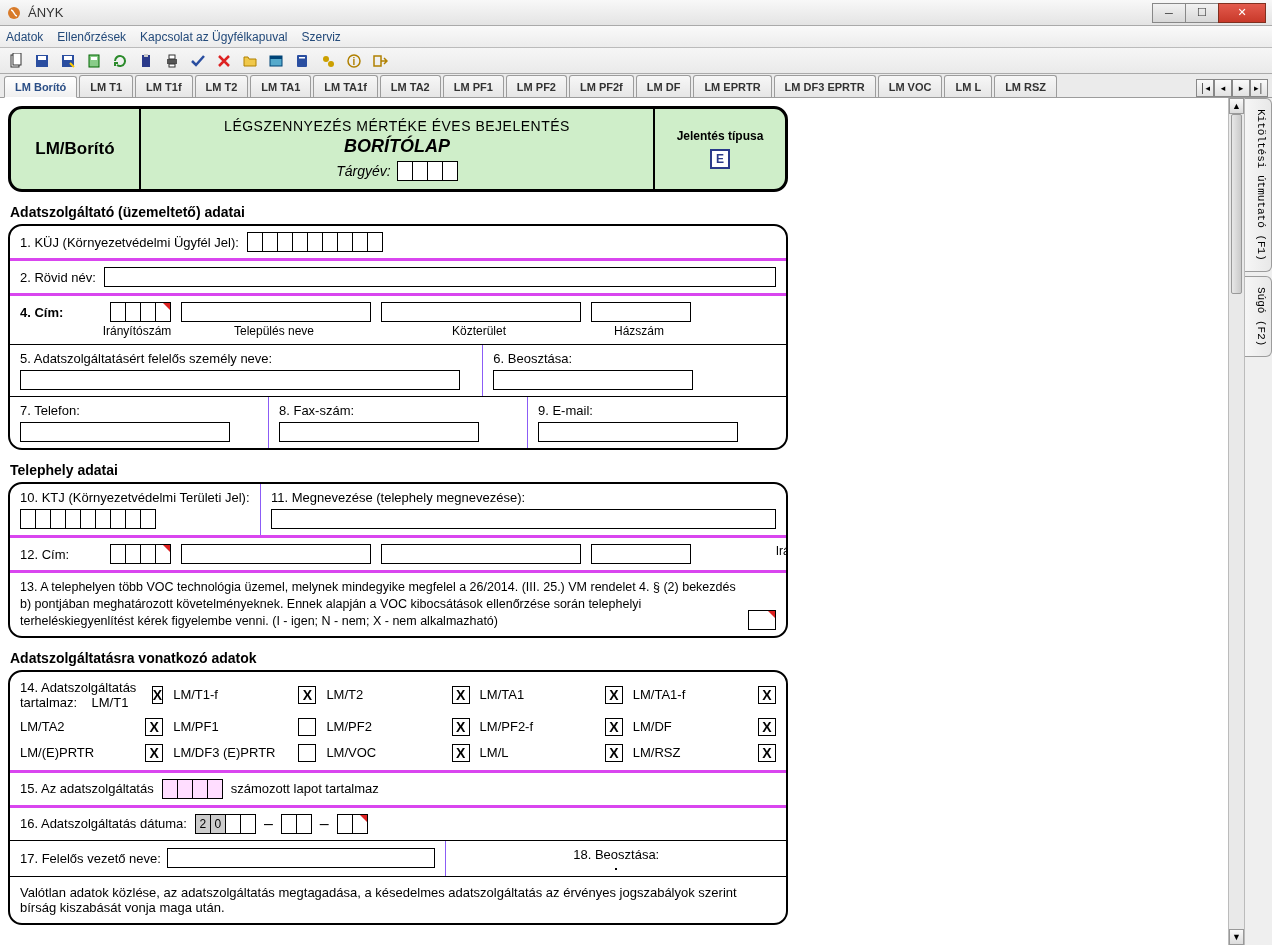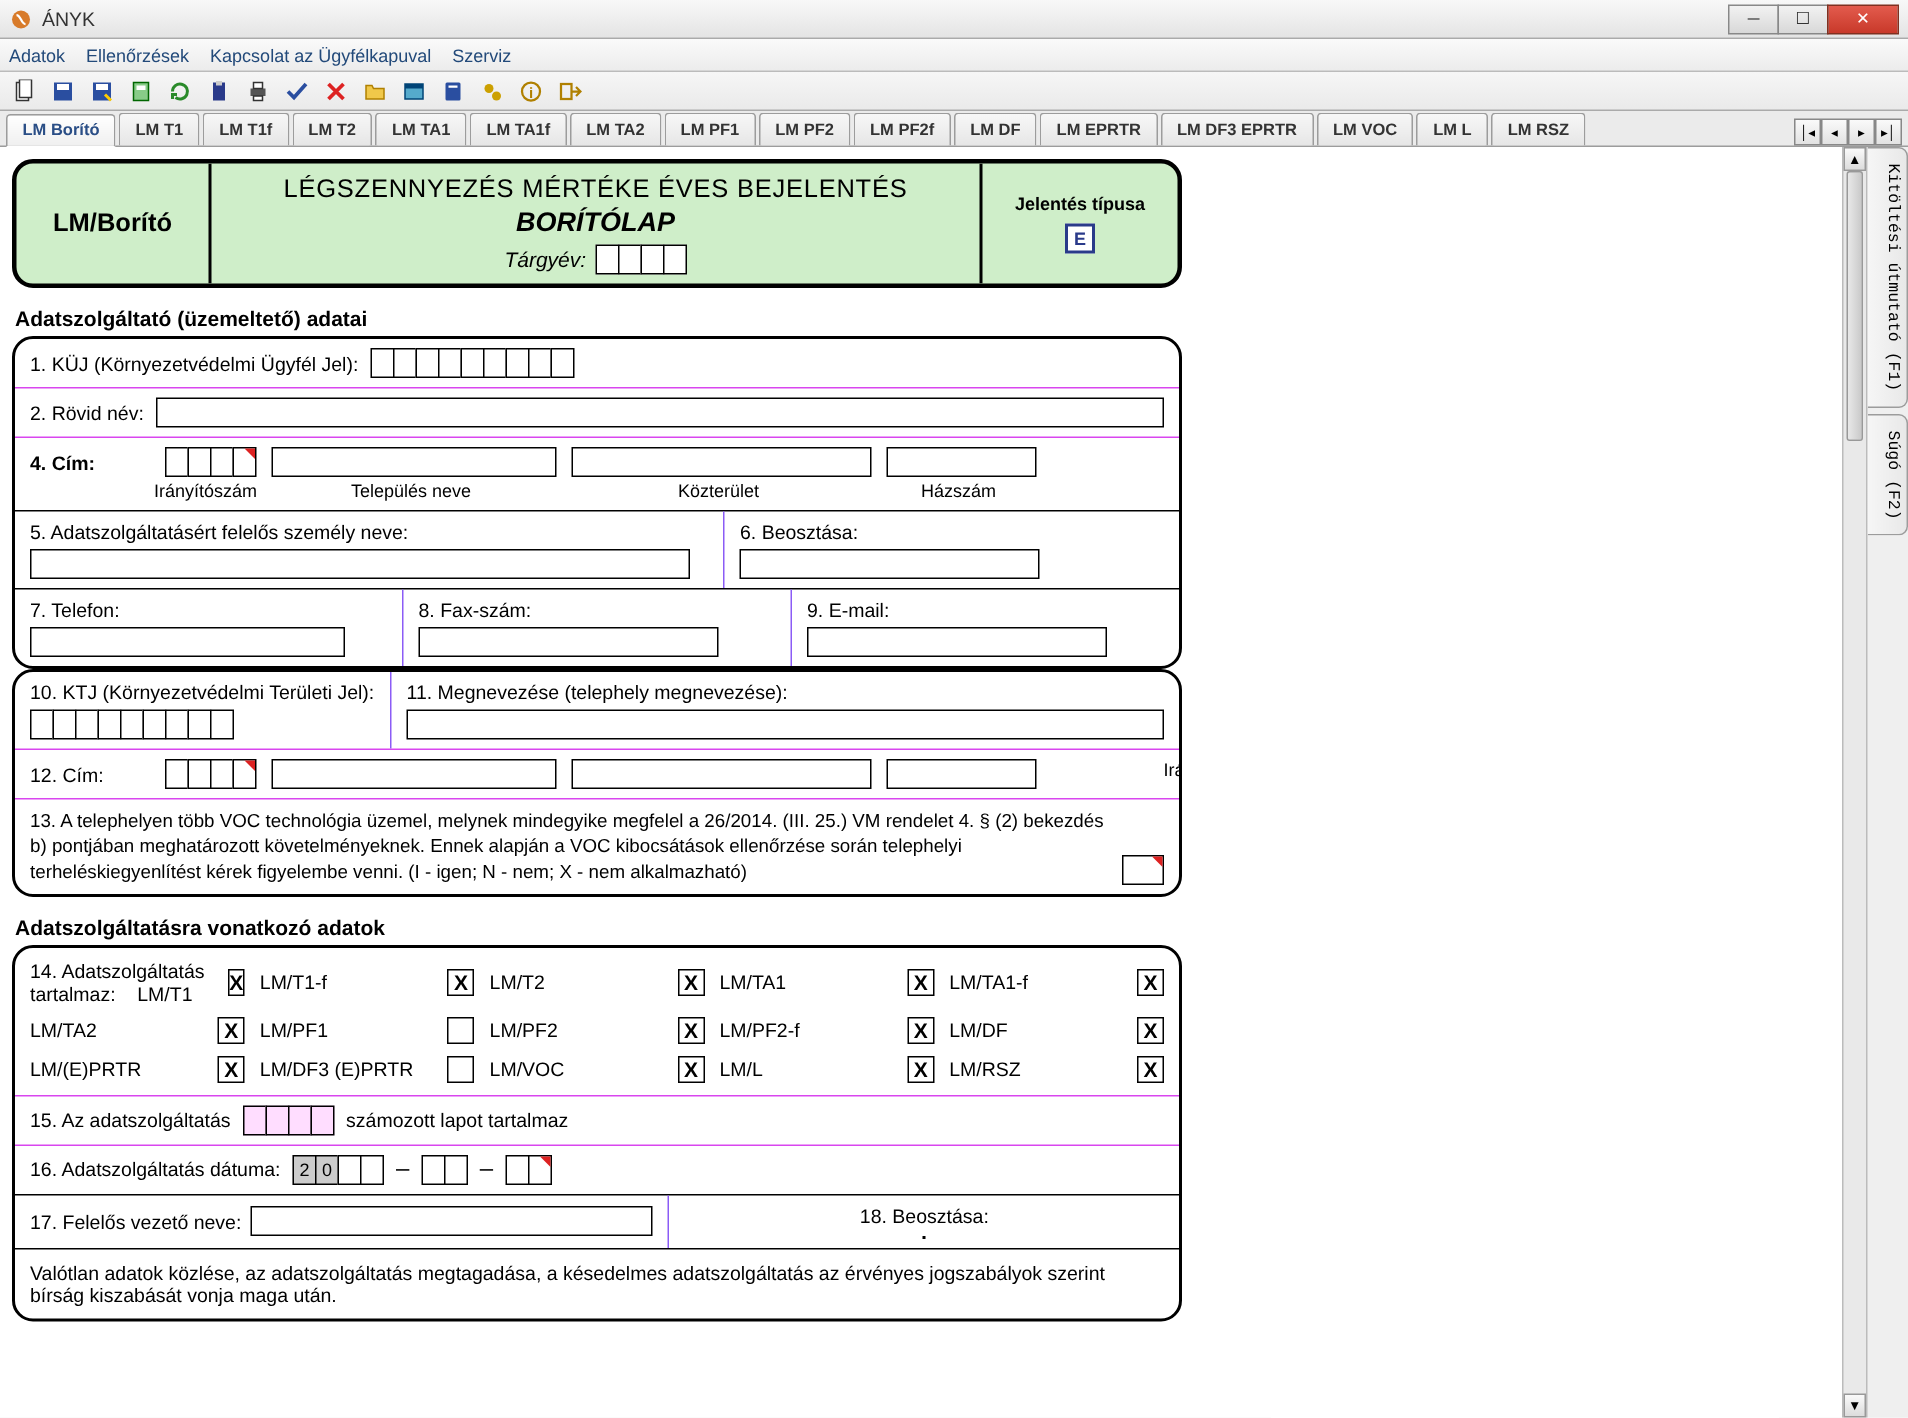--- a/index.html
+++ b/index.html
@@ -43,32 +43,32 @@
 .sidetab { flex: 0 0 auto; writing-mode: vertical-rl; padding: 10px 4px; font-family: "Courier New", monospace; font-size: 11px; border: 1px solid #9c9c9c; border-left: none; background: linear-gradient(90deg,#f6f6f6,#e8e8e8); border-radius: 0 6px 6px 0; margin-bottom: 4px; text-align: center; }
 
 
 .page { width: 780px; margin: 8px 0 40px 8px; background: #fff; }
 
 
 .hdrbox { border: 3px solid #000; border-radius: 14px; background: #cfeec9; display: flex; height: 86px; overflow: hidden; }
 .hdrbox > div { border-right: 2px solid #000; display: flex; flex-direction: column; align-items: center; justify-content: center; }
 .hdrbox .left { width: 130px; font-weight: bold; font-size: 17px; }
 .hdrbox .mid { flex: 1; }
-.hdrbox .mid .line1 { font-size: 17px; letter-spacing: 0.5px; margin-bottom: 2px; }
+.hdrbox .mid .line1 { font-size: 14px; letter-spacing: 0.5px; margin-bottom: 2px; }
 .hdrbox .mid .line2 { font-size: 18px; font-weight: bold; font-style: italic; }
 .hdrbox .mid .line3 { font-size: 14px; font-style: italic; display: flex; align-items: center; gap: 6px; margin-top: 4px; }
 .hdrbox .right { width: 130px; border-right: none; font-weight: bold; font-size: 12px; }
 .hdrbox .right .ebox { width: 20px; height: 20px; border: 2px solid #2a3a8a; background: #fff; color: #2a3a8a; display: flex; align-items: center; justify-content: center; font-weight: bold; margin-top: 6px; }
 
 
 .sect-title { font-weight: bold; font-size: 14px; margin: 12px 0 4px 2px; }
 
 
 .group { border: 2px solid #000; border-radius: 14px; overflow: hidden; }
-.row { border-top: 1px solid #d946ef; padding: 6px 10px; display: flex; align-items: center; gap: 8px; font-size: 13px; }
+.row { border-top: 3px solid #d946ef; padding: 6px 10px; display: flex; align-items: center; gap: 8px; font-size: 13px; }
 .row:first-child { border-top: none; }
 .row .lbl { white-space: nowrap; }
 .row .txt { flex: 1; height: 20px; border: 1px solid #000; background: #fff; }
 
 
 .chars { display: flex; gap: 0; }
 .chars .c { width: 16px; height: 20px; border: 1px solid #000; background: #fff; margin-left: -1px; }
 .chars .c:first-child { margin-left: 0; }
 .c.redcorner { position: relative; }
 .c.redcorner::before { content: ""; position: absolute; top: 0; right: 0; border-top: 7px solid #d22; border-left: 7px solid transparent; }
@@ -327,20 +327,21 @@
             <span>8. Fax-szám:</span>
             <div class="txt" style="width:200px; height:20px; border:1px solid #000;"></div>
           </div>
           <div class="splitcell" style="flex:1;">
             <span>9. E-mail:</span>
             <div class="txt" style="width:200px; height:20px; border:1px solid #000;"></div>
           </div>
         </div>
       </div>
 
+      <div class="sect-title">Telephely adatai</div>
       <div class="group">
         <div class="splitrow">
           <div class="splitcell" style="flex:0 0 250px;">
             <span>10. KTJ (Környezetvédelmi Területi Jel):</span>
             <span class="chars">
                 <span class="c"></span>
                 <span class="c"></span>
                 <span class="c"></span>
                 <span class="c"></span>
                 <span class="c"></span>

